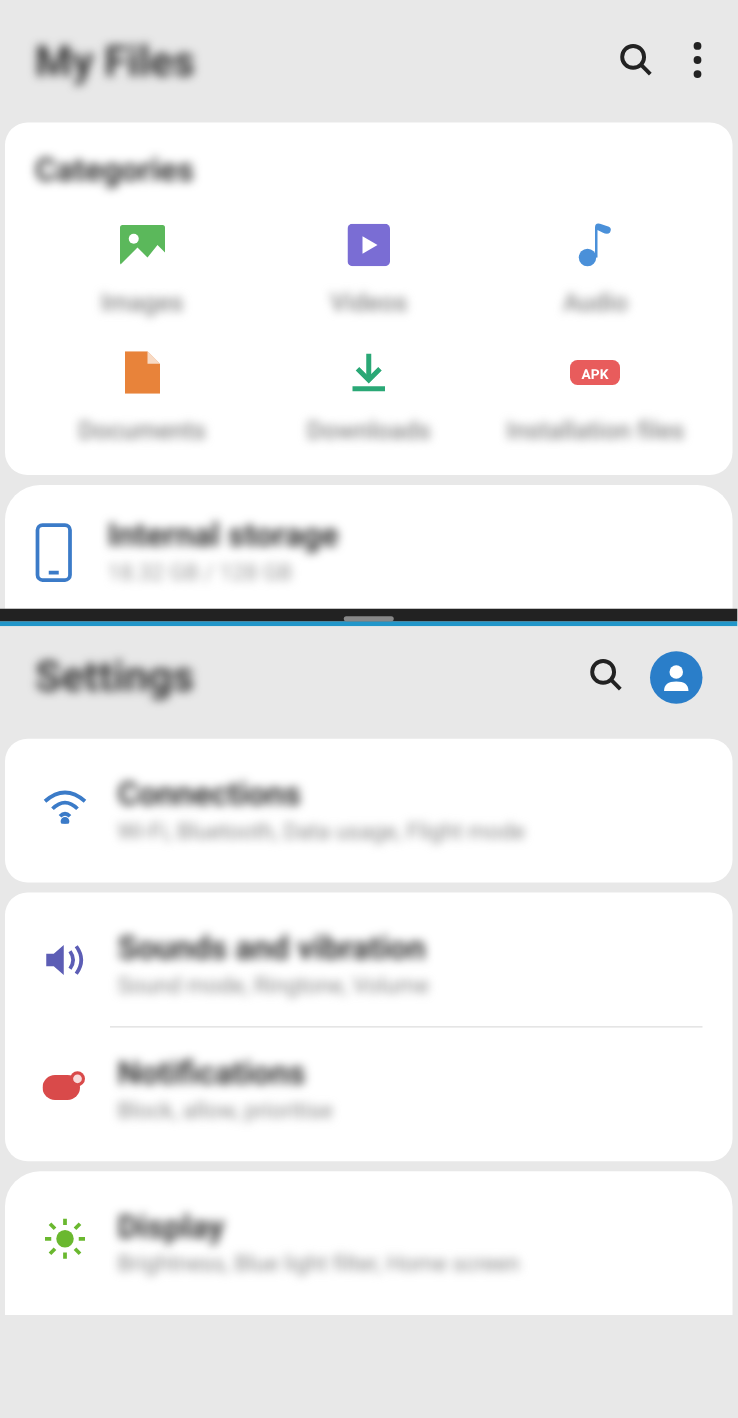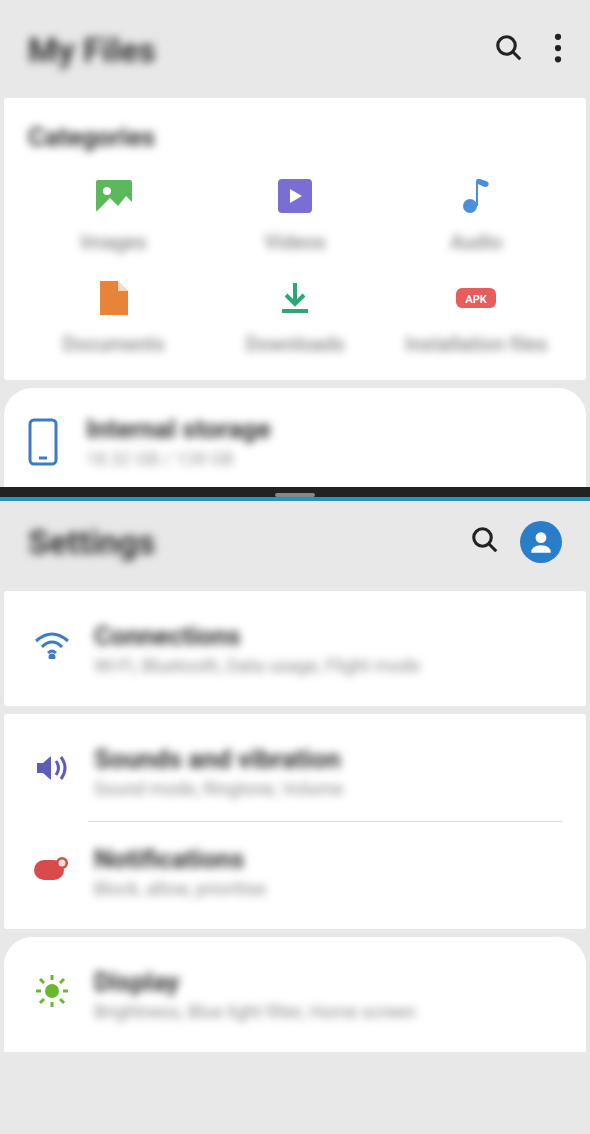--- a/index.html
+++ b/index.html
@@ -32,21 +32,21 @@
       color: #333;
       flex: 1;
     }
     .header-actions {
       display: flex;
       gap: 30px;
       align-items: center;
     }
     .card {
       background: #fff;
-      border-radius: 3px;
+      border-radius: 18px;
       margin: 8px 4px;
       padding: 24px;
     }
     .section-title {
       font-size: 26px;
       font-weight: 700;
       color: #333;
       margin-bottom: 24px;
     }
     .category-grid {

